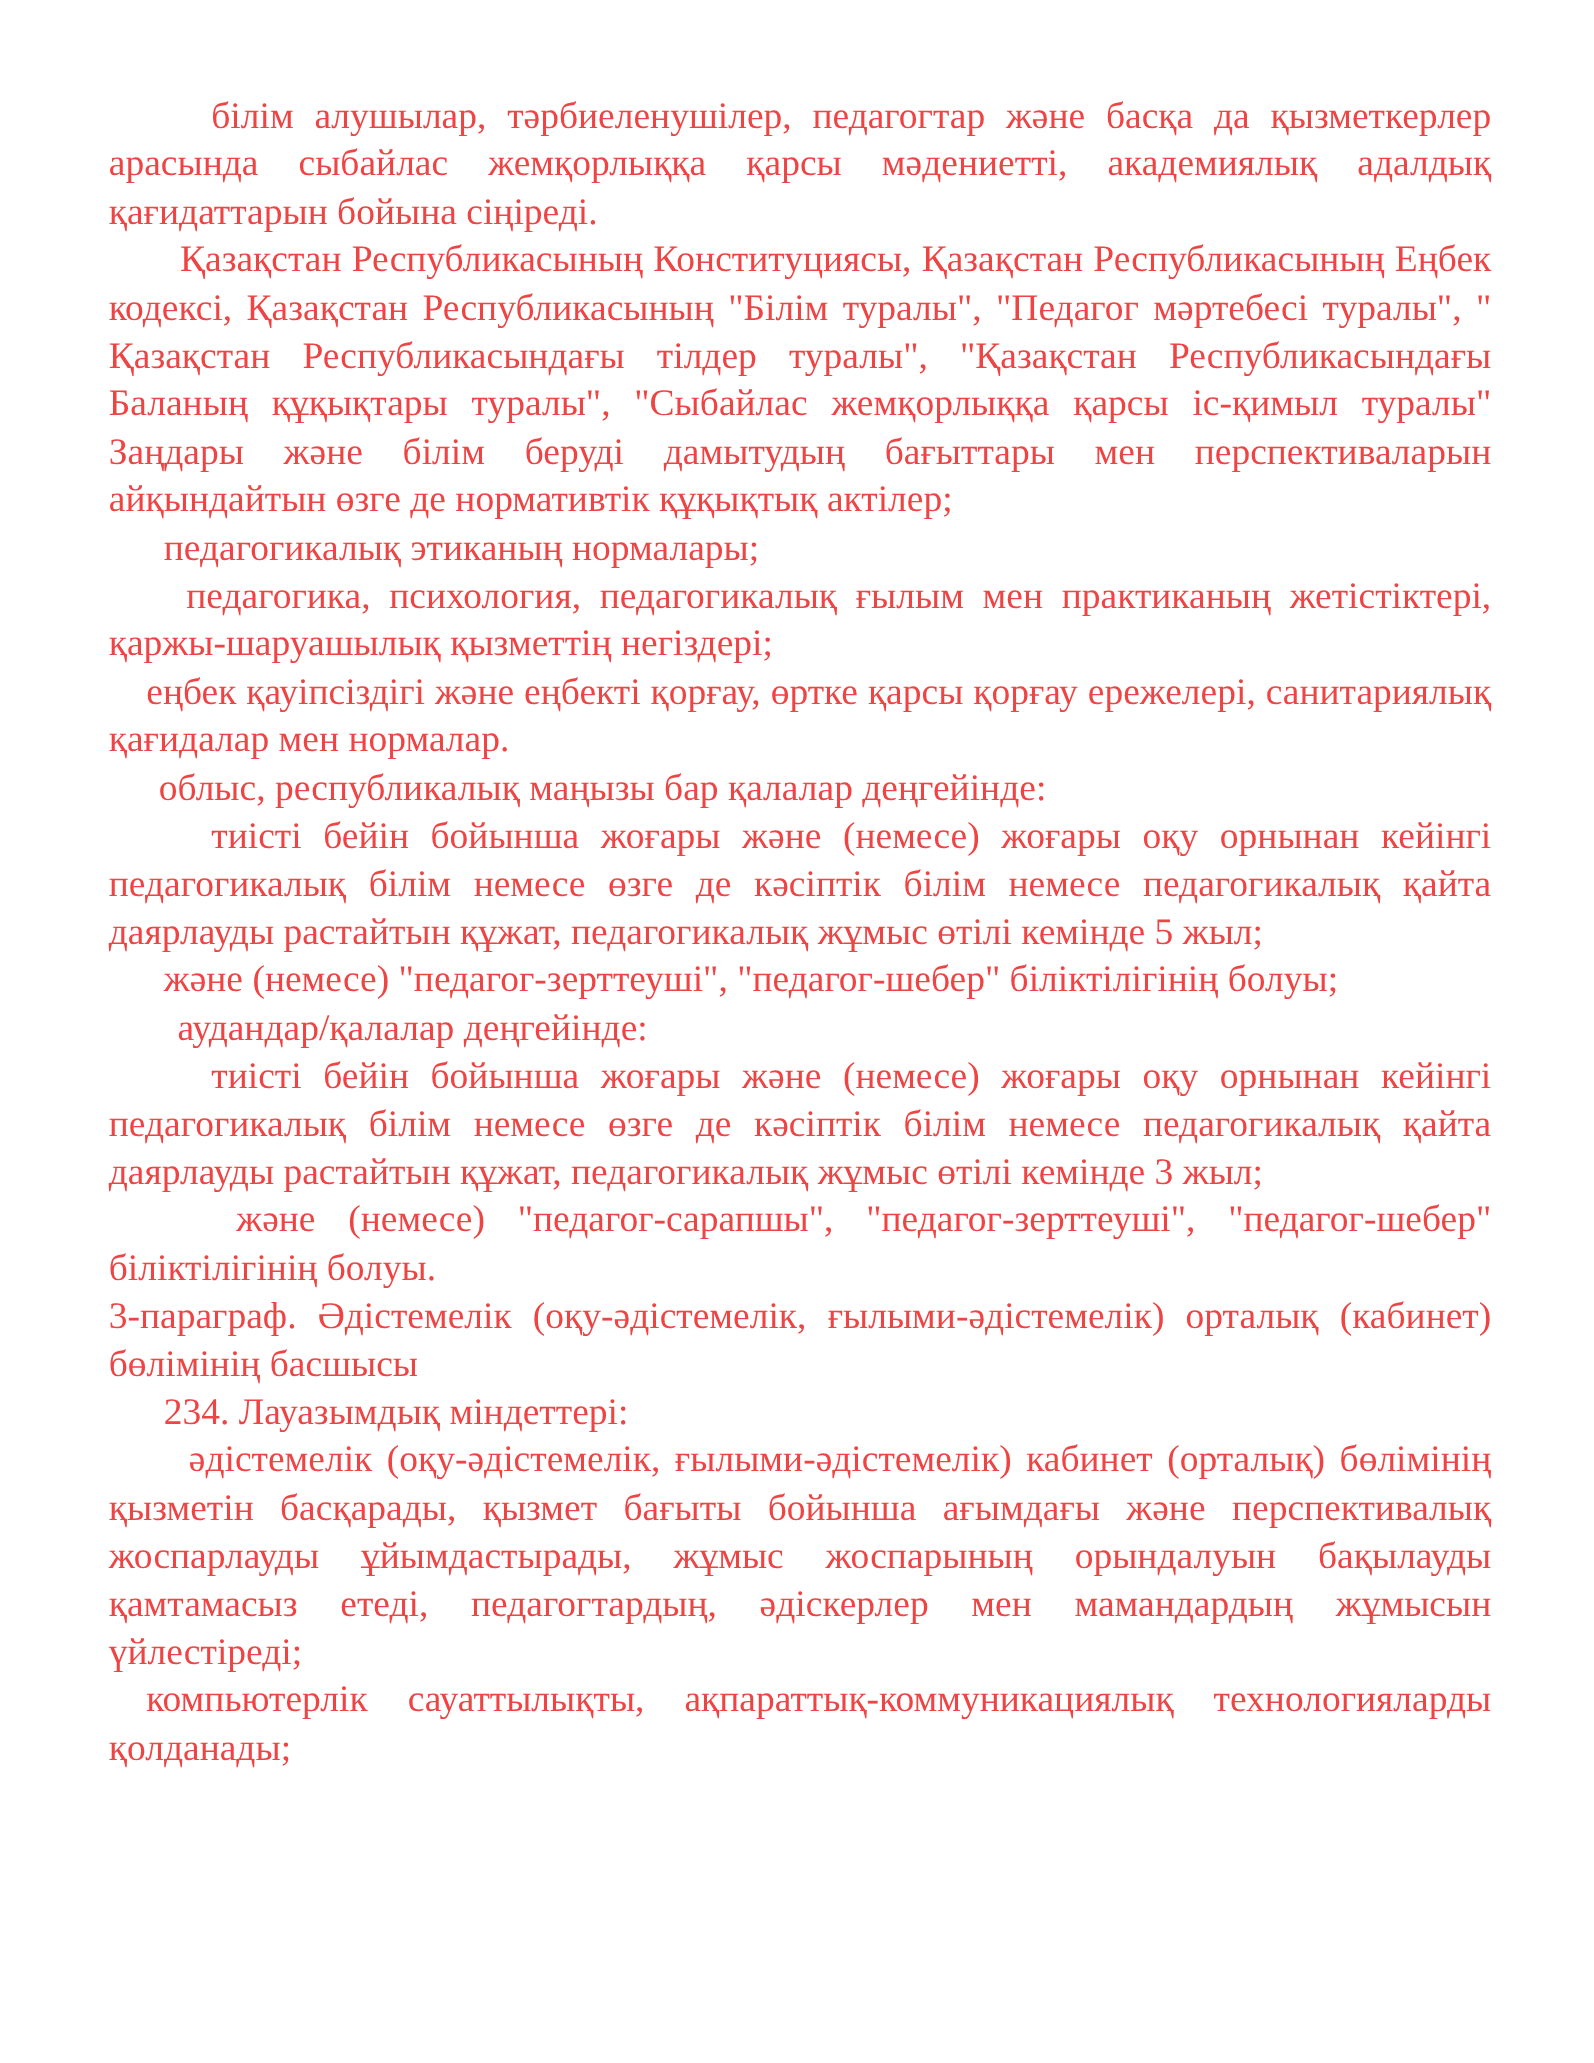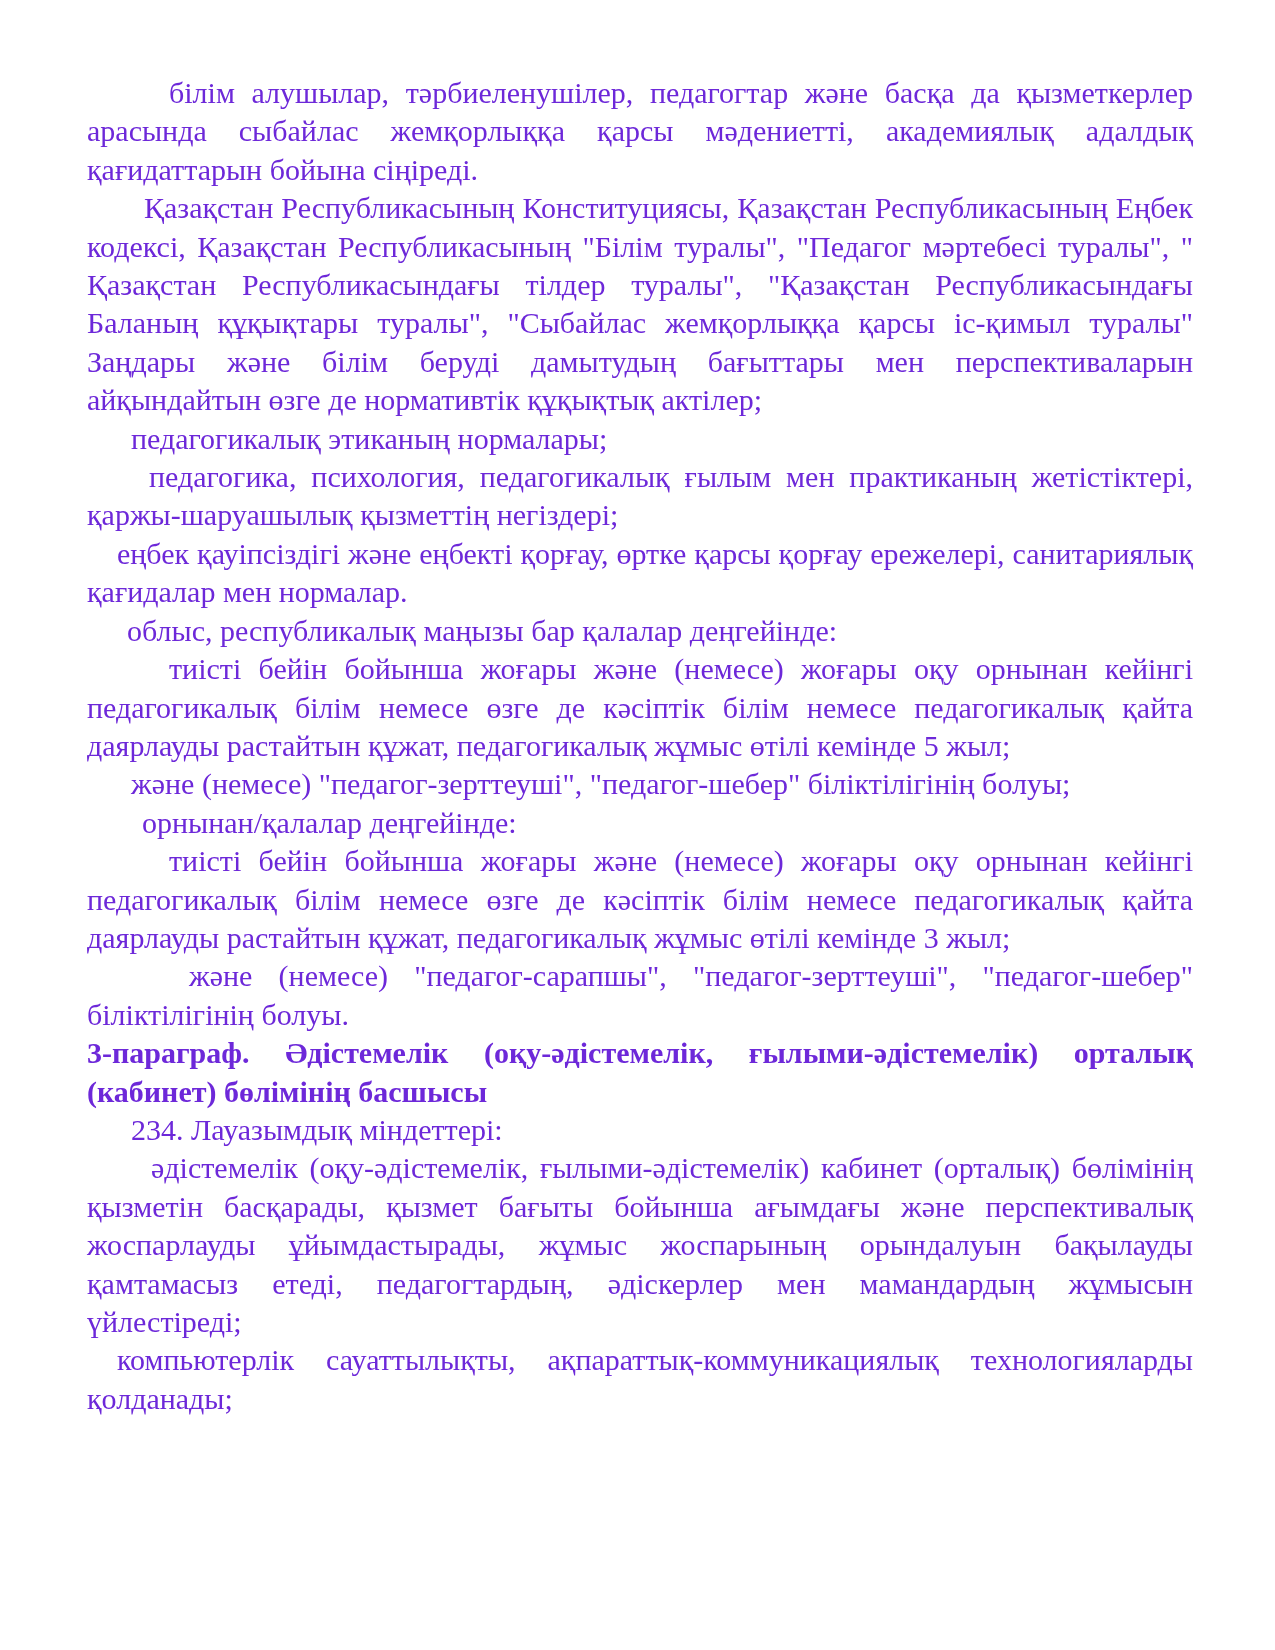--- a/index.html
+++ b/index.html
@@ -6,36 +6,36 @@
     margin: 0;
     padding: 0;
     background: #ffffff;
   }
   .page {
     position: relative;
     width: 1275px;
     height: 1650px;
     box-sizing: border-box;
     background: #ffffff;
-    color: #6d28d9;
+    color: #ef4444;
     padding: 74px 82px 0 87px;
     font-family: "Liberation Serif", "DejaVu Serif", serif;
     font-size: 30px;
     line-height: 38.4px;
     text-align: justify;
     overflow: hidden;
   }
   .page p, .page h2 {
     margin: 0;
     padding: 0;
     font-size: 30px;
     line-height: 38.4px;
   }
   .section-heading {
-    font-weight: bold;
+    font-weight: normal;
     margin: 20px 0 26px 0;
     text-align: justify;
   }
   
   .i30  { text-indent: 30px;  }
   .i40  { text-indent: 40px;  }
   .i44  { text-indent: 44px;  }
   .i47  { text-indent: 47px;  }
   .i55  { text-indent: 55px;  }
   .i57  { text-indent: 57px;  }
@@ -49,20 +49,20 @@
 
 <div class="page">
   <p class="i82">білім алушылар, тәрбиеленушілер, педагогтар және басқа да қызметкерлер арасында сыбайлас жемқорлыққа қарсы мәдениетті, академиялық адалдық қағидаттарын бойына сіңіреді.</p>
   <p class="i57">Қазақстан Республикасының Конституциясы, Қазақстан Республикасының Еңбек кодексі, Қазақстан Республикасының "Білім туралы", "Педагог мәртебесі туралы", " Қазақстан Республикасындағы тілдер туралы", "Қазақстан Республикасындағы Баланың құқықтары туралы", "Сыбайлас жемқорлыққа қарсы іс-қимыл туралы" Заңдары және білім беруді дамытудың бағыттары мен перспективаларын айқындайтын өзге де нормативтік құқықтық актілер;</p>
   <p class="i44">педагогикалық этиканың нормалары;</p>
   <p class="i62">педагогика, психология, педагогикалық ғылым мен практиканың жетістіктері, қаржы-шаруашылық қызметтің негіздері;</p>
   <p class="i30">еңбек қауіпсіздігі және еңбекті қорғау, өртке қарсы қорғау ережелері, санитариялық қағидалар мен нормалар.</p>
   <p class="i40">облыс, республикалық маңызы бар қалалар деңгейінде:</p>
   <p class="i82">тиісті бейін бойынша жоғары және (немесе) жоғары оқу орнынан кейінгі педагогикалық білім немесе өзге де кәсіптік білім немесе педагогикалық қайта даярлауды растайтын құжат, педагогикалық жұмыс өтілі кемінде 5 жыл;</p>
   <p class="i44">және (немесе) "педагог-зерттеуші", "педагог-шебер" біліктілігінің болуы;</p>
-  <p class="i55">орнынан/қалалар деңгейінде:</p>
+  <p class="i55">аудандар/қалалар деңгейінде:</p>
   <p class="i82">тиісті бейін бойынша жоғары және (немесе) жоғары оқу орнынан кейінгі педагогикалық білім немесе өзге де кәсіптік білім немесе педагогикалық қайта даярлауды растайтын құжат, педагогикалық жұмыс өтілі кемінде 3 жыл;</p>
   <p class="i102">және (немесе) "педагог-сарапшы", "педагог-зерттеуші", "педагог-шебер" біліктілігінің болуы.</p>
   <h2 class="section-heading">3-параграф. Әдістемелік (оқу-әдістемелік, ғылыми-әдістемелік) орталық (кабинет) бөлімінің басшысы</h2>
   <p class="i44">234. Лауазымдық міндеттері:</p>
   <p class="i64">әдістемелік (оқу-әдістемелік, ғылыми-әдістемелік) кабинет (орталық) бөлімінің қызметін басқарады, қызмет бағыты бойынша ағымдағы және перспективалық жоспарлауды ұйымдастырады, жұмыс жоспарының орындалуын бақылауды қамтамасыз етеді, педагогтардың, әдіскерлер мен мамандардың жұмысын үйлестіреді;</p>
   <p class="i30">компьютерлік сауаттылықты, ақпараттық-коммуникациялық технологияларды қолданады;</p>
 </div>
 
 </body></html>

